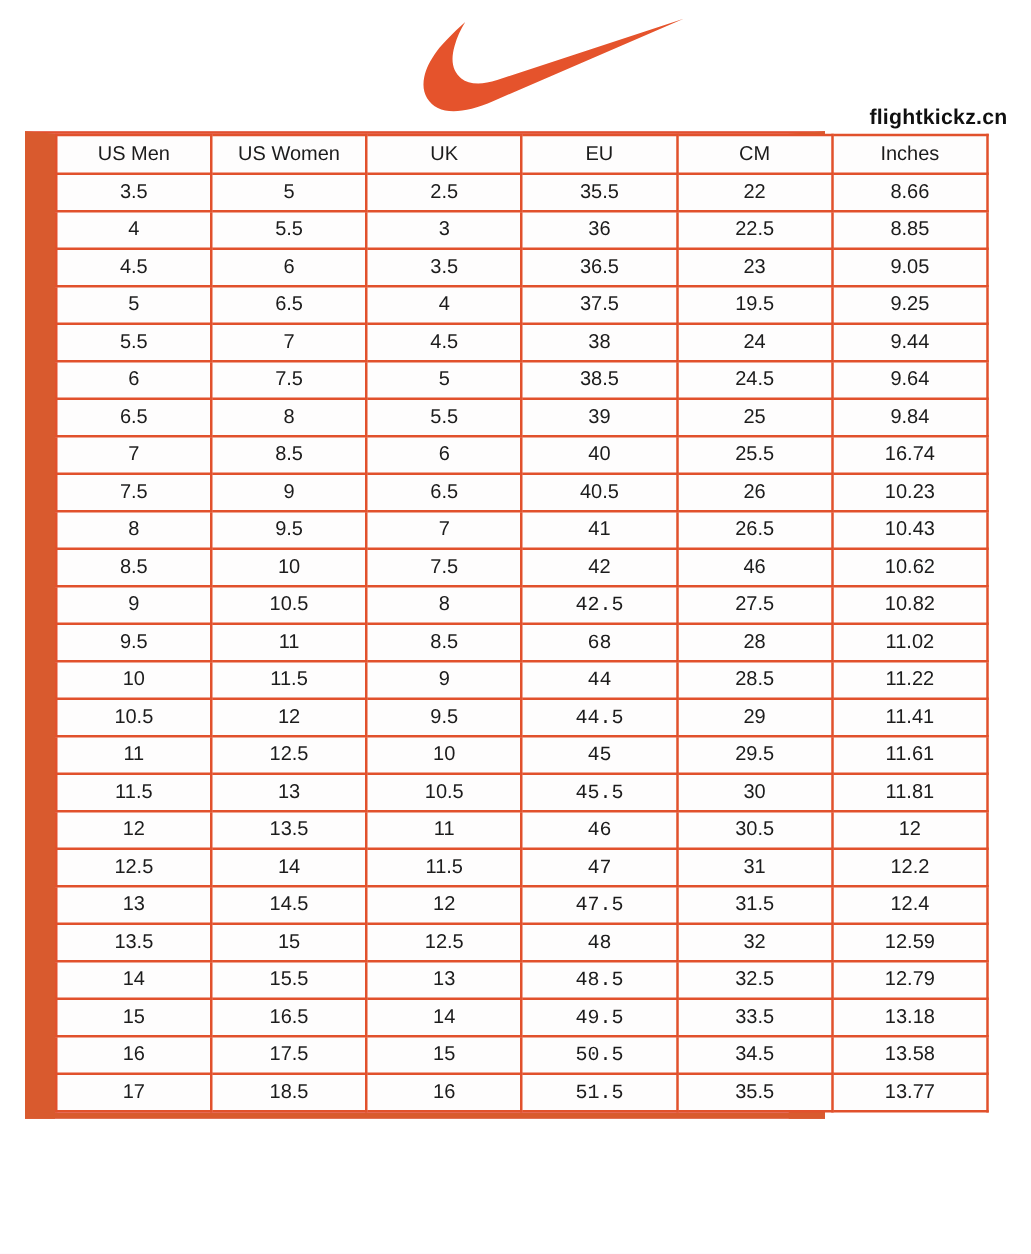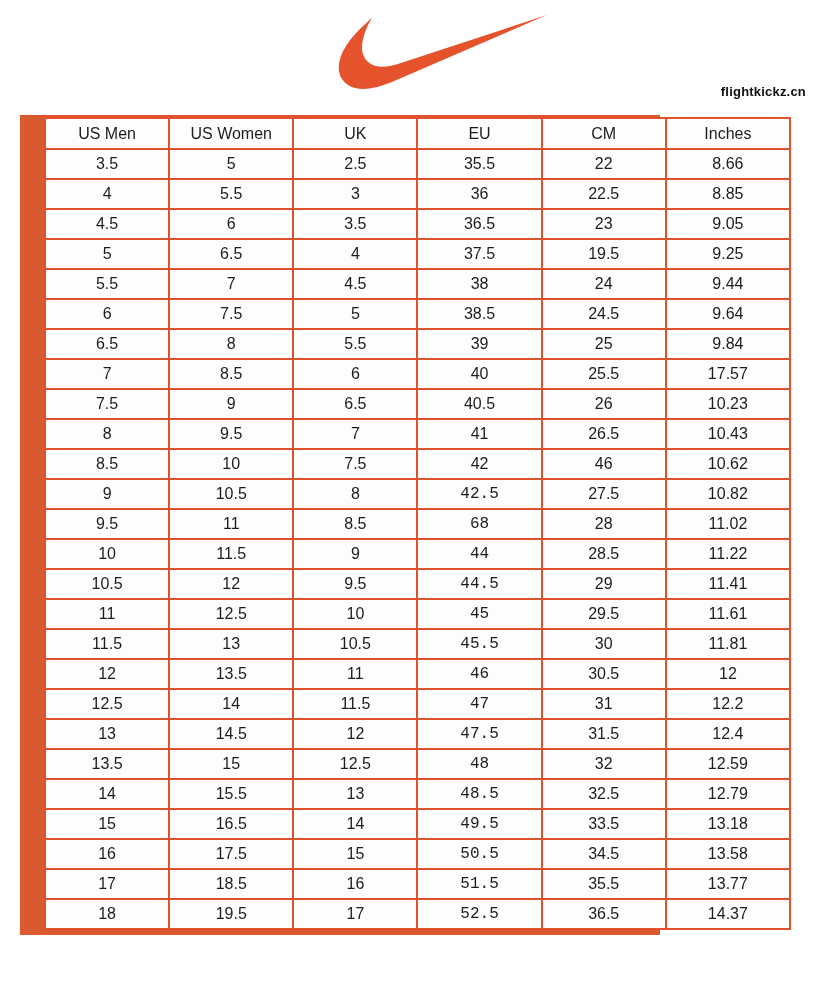--- a/index.html
+++ b/index.html
@@ -29,29 +29,29 @@
     left: 337px;
     top: 15px;
     width: 214px;
     height: 76px;
   }
   .logo-wrap svg { width: 100%; height: 100%; display: block; }
   .site-name {
     position: absolute;
     top: 84px;
     right: 19px;
-    font-size: 13px;
+    font-size: 17px;
     font-weight: 700;
     letter-spacing: 0.2px;
     color: #101010;
   }
   .table-frame {
     position: absolute;
     left: 20px;
-    top: 115px;
+    top: 105px;
     width: 640px;
     border-left: 24px solid var(--accent);
     border-right: 29px solid var(--accent);
     border-top: 2px solid var(--grid);
     border-bottom: 5px solid var(--accent);
     background: #f9a8d4;
   }
   table.size-table {
     width: 747px;
     border-collapse: collapse;
@@ -159,21 +159,21 @@
             <td>39</td>
             <td>25</td>
             <td>9.84</td>
           </tr>
           <tr>
             <td>7</td>
             <td>8.5</td>
             <td>6</td>
             <td>40</td>
             <td>25.5</td>
-            <td>17.57</td>
+            <td>16.74</td>
           </tr>
           <tr>
             <td>7.5</td>
             <td>9</td>
             <td>6.5</td>
             <td>40.5</td>
             <td>26</td>
             <td>10.23</td>
           </tr>
           <tr>
@@ -297,25 +297,17 @@
             <td>13.58</td>
           </tr>
           <tr>
             <td>17</td>
             <td>18.5</td>
             <td>16</td>
             <td class="raised">51.5</td>
             <td>35.5</td>
             <td>13.77</td>
           </tr>
-          <tr>
-            <td>18</td>
-            <td>19.5</td>
-            <td>17</td>
-            <td class="raised">52.5</td>
-            <td>36.5</td>
-            <td>14.37</td>
-          </tr>
         </tbody>
     </table>
   </div>
 
 </div>
 
 </body></html>

